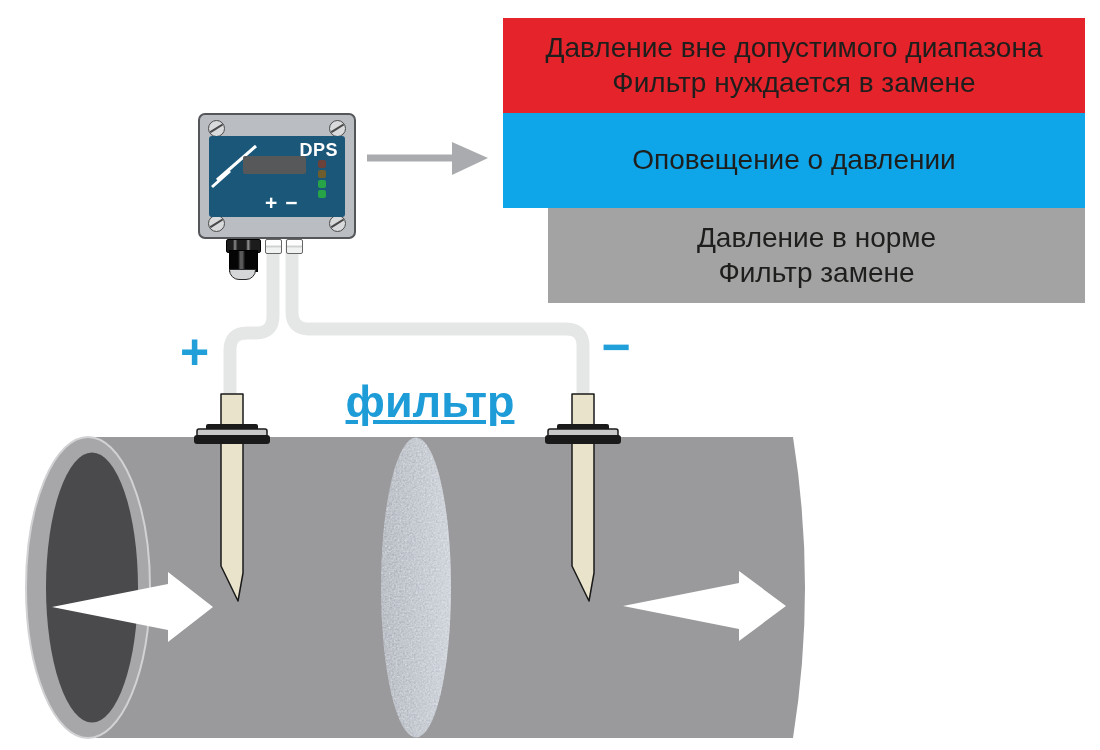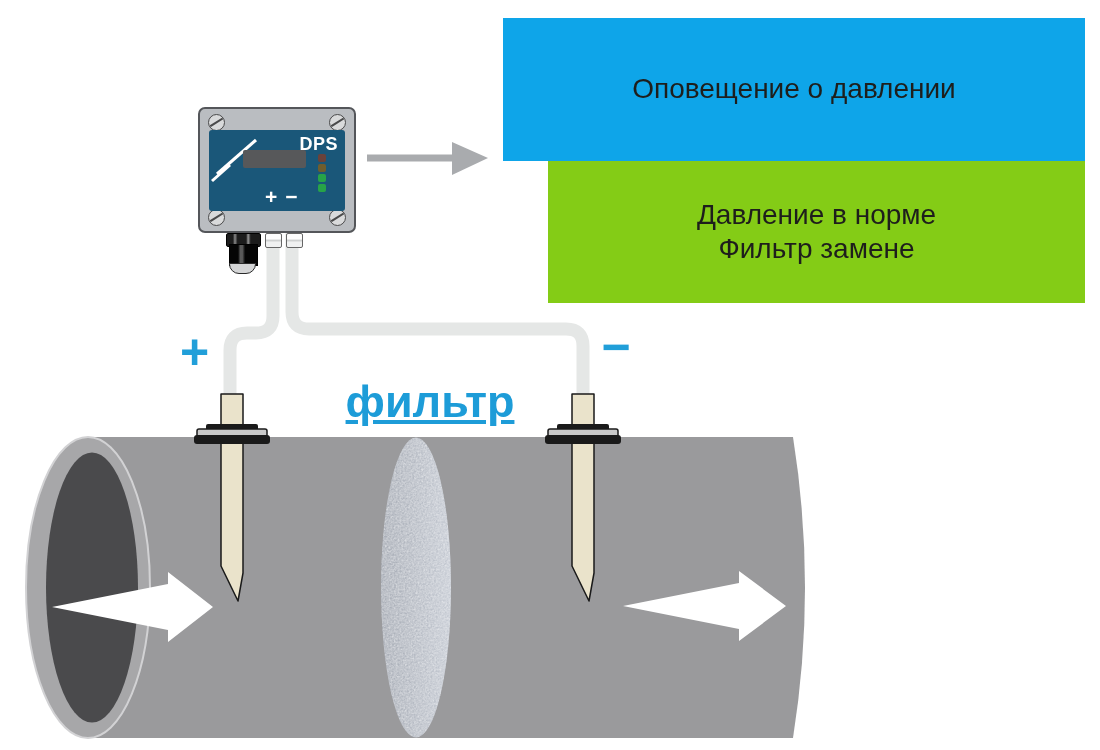--- a/index.html
+++ b/index.html
@@ -7,21 +7,21 @@
           font-family:"Liberation Sans","DejaVu Sans",sans-serif;}
   svg.scene{position:absolute;left:0;top:0;z-index:1;}
 
   
   .legend{position:absolute;left:503px;top:18px;width:582px;height:285px;display:flex;
           flex-direction:column;z-index:2;}
   .band{flex:1;display:flex;flex-direction:column;align-items:center;justify-content:center;
         color:#1e1e1c;font-size:28px;line-height:1.22;text-align:center;}
 
   
-  .device{position:absolute;left:198px;top:107px;width:158px;height:126px;background:#babdc1;
+  .device{position:absolute;left:198px;top:113px;width:158px;height:126px;background:#babdc1;
           border:2px solid #54565a;border-radius:7px;box-sizing:border-box;z-index:2;}
   .screw{position:absolute;width:17px;height:17px;border-radius:50%;background:#d9dadb;
          border:1.5px solid #4a4a4b;box-sizing:border-box;overflow:hidden;}
   .screw::after{content:"";position:absolute;left:-2px;top:6px;width:20px;height:2px;
          background:#4a4a4b;transform:rotate(-32deg);}
   .screw.tl{left:8px;top:5px}.screw.tr{left:129px;top:5px}
   .screw.bl{left:8px;top:100px}.screw.br{left:129px;top:100px}
   .panel{position:absolute;left:9px;top:21px;width:136px;height:81px;background:#1a5779;
          border-radius:3px;}
   .dps-label{position:absolute;right:7px;top:4px;color:#fff;font-size:18px;font-weight:600;
@@ -126,24 +126,28 @@
     </div>
 
     <div class="gland-nut"></div>
     <div class="gland-body"></div>
     <div class="gland-cap"></div>
     <div class="nipple n1"></div>
     <div class="nipple n2"></div>
   </div>
 
   <div class="legend">
+    <div class="band" style="background: rgb(228, 35, 43);">
+      <div>Давление вне допустимого диапазона</div>
+      <div>Фильтр нуждается в замене</div>
+    </div>
     <div class="band" style="background: #0ea5e9;">
       <div>Оповещение о давлении</div>
     </div>
-    <div class="band" style="background: #84cc16; margin-left: 45px;">
+    <div class="band" style="background: #a3a3a3; margin-left: 45px;">
       <div>Давление в норме</div>
       <div>Фильтр замене</div>
     </div>
   </div>
 
   <div class="anno plus">+</div>
   <div class="anno minus">−</div>
   <div class="anno filter">фильтр</div>
 </div>
 

